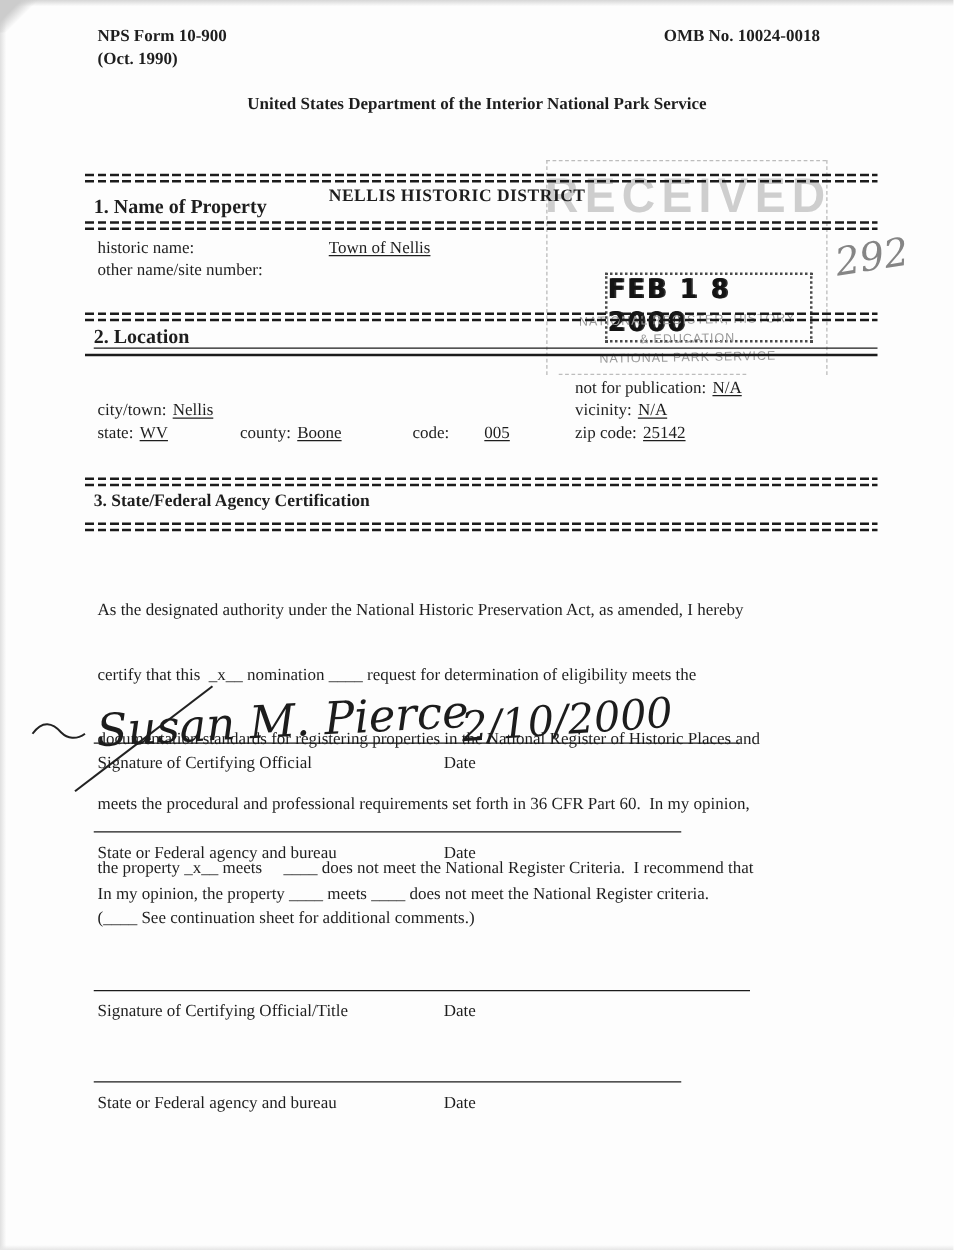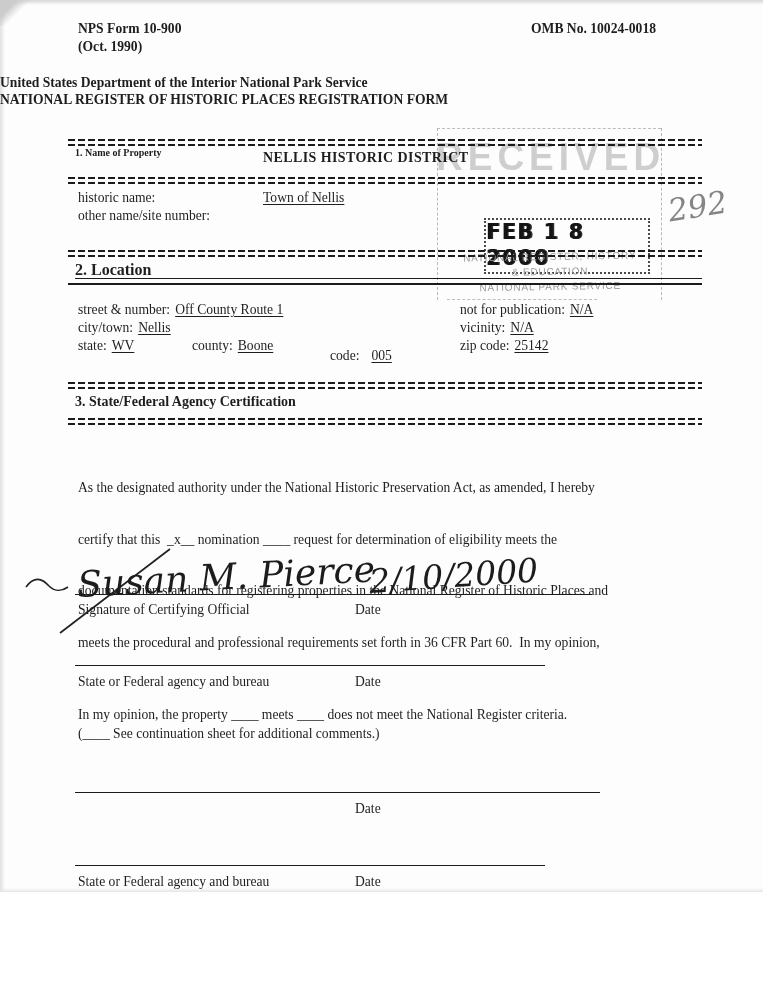--- a/index.html
+++ b/index.html
@@ -1,22 +1,22 @@
 <!DOCTYPE html>
 <html><head>
 <meta charset="utf-8">
 <style>
   html,body{margin:0;padding:0;background:#ffffff;}
-  .page{position:relative;width:763px;height:892px;background:#fdfdfd;overflow:hidden;
+  .page{position:relative;width:763px;height:1000px;background:#fdfdfd;overflow:hidden;
         font-family:"Liberation Serif","DejaVu Serif",serif;color:#1e1e1e;}
   .abs{position:absolute;white-space:pre;}
   .b{font-weight:bold;}
   .fs{font-size:13.6px;}
   .u{text-decoration:underline;text-underline-offset:2px;}
-  .center{left:0;right:0;text-align:left;}
+  .center{left:0;right:0;text-align:center;}
   
   .dsep{position:absolute;height:8px;
     background-image:
       repeating-linear-gradient(90deg,#1b1b1b 0 7px,rgba(0,0,0,0) 7px 10px),
       repeating-linear-gradient(90deg,#1b1b1b 0 7px,rgba(0,0,0,0) 7px 10px);
     background-size:100% 2px,100% 2px;
     background-position:0 0,0 5px;
     background-repeat:no-repeat,no-repeat;}
   .hline{position:absolute;background:#1b1b1b;}
   .fieldrow{display:flex;gap:5px;}
@@ -54,112 +54,109 @@
 
   <div class="edge-top"></div>
   <div class="edge-left"></div>
   <div class="edge-bottom"></div>
   <div class="corner"></div>
 
   <div class="abs fs b" style="left:78px;top:21px">NPS Form 10-900</div>
   <div class="abs fs b" style="left:78px;top:39px">(Oct. 1990)</div>
   <div class="abs fs b" style="left:531px;top:21px">OMB No. 10024-0018</div>
   <div class="abs fs b center" style="top:75px">United States Department of the Interior National Park Service</div>
-  <div class="abs fs b center" style="top:92px">NATIONAL REGISTER OF HISTORIC PLACES REGISTRATION FORM</div>
 
   <div class="received">RECEIVED</div>
   <div class="stamp-vline" style="left:437px;top:128px;height:172px"></div>
   <div class="stamp-vline" style="left:661px;top:128px;height:172px"></div>
   <div class="stamp-hline" style="left:437px;top:128px;width:224px"></div>
   <div class="stamp-hline" style="left:447px;top:299px;width:150px"></div>
   <div class="datebox">
     <span>FEB 1 8 2000</span>
   </div>
   <div class="penciled">292</div>
   <div class="office">
     <div>NATIONAL REGISTER, HISTORY</div>
     <div>&amp; EDUCATION</div>
     <div>NATIONAL PARK SERVICE</div>
   </div>
 
   <div class="dsep" style="left:68px;top:139px;width:634px"></div>
-  <div class="abs b" style="left:75px;top:147px;font-size:10px">1. Name of Property</div>
+  <div class="abs b" style="left:75px;top:157px;font-size:16px">1. Name of Property</div>
   <div class="abs b" style="left:263px;top:150px;font-size:14px;letter-spacing:.4px">NELLIS HISTORIC DISTRICT</div>
   <div class="dsep" style="left:68px;top:177px;width:634px"></div>
 
   <div class="abs fs" style="left:78px;top:190px">historic name:</div>
   <div class="abs fs u" style="left:263px;top:190px">Town of Nellis</div>
   <div class="abs fs" style="left:78px;top:208px">other name/site number:</div>
 
   <div class="dsep" style="left:68px;top:250px;width:634px"></div>
   <div class="abs b" style="left:75px;top:261px;font-size:16px">2. Location</div>
   <div class="hline" style="left:75px;top:278px;width:627px;height:1.3px"></div>
   <div class="hline" style="left:68px;top:283px;width:634px;height:2.3px"></div>
 
-  <div class="abs fs fieldrow" style="left:78px;top:302px">
-    <span>street &amp; number:</span>
-    <span class="u">Off County Route 1</span>
-  </div>
   <div class="abs fs fieldrow" style="left:460px;top:302px">
     <span>not for publication:</span>
     <span class="u">N/A</span>
   </div>
   <div class="abs fs fieldrow" style="left:78px;top:320px">
     <span>city/town:</span>
     <span class="u">Nellis</span>
   </div>
   <div class="abs fs fieldrow" style="left:460px;top:320px">
     <span>vicinity:</span>
     <span class="u">N/A</span>
   </div>
   <div class="abs fs fieldrow" style="left:78px;top:338px">
     <span>state:</span>
     <span class="u">WV</span>
   </div>
   <div class="abs fs fieldrow" style="left:192px;top:338px">
     <span>county:</span>
     <span class="u">Boone</span>
   </div>
-  <div class="abs fs fieldrow" style="left:330px;top:348px;gap:12px">
+  <div class="abs fs fieldrow" style="left:330px;top:338px;gap:28px">
     <span>code:</span>
     <span class="u">005</span>
   </div>
   <div class="abs fs fieldrow" style="left:460px;top:338px">
     <span>zip code:</span>
     <span class="u">25142</span>
   </div>
 
   <div class="dsep" style="left:68px;top:382px;width:634px"></div>
   <div class="abs b" style="left:75px;top:394px;font-size:14px">3. State/Federal Agency Certification</div>
   <div class="dsep" style="left:68px;top:418px;width:634px"></div>
 
   <div class="abs fs" style="left:78px;top:446px">
     <div class="pline">As the designated authority under the National Historic Preservation Act, as amended, I hereby</div>
     <div class="pline">certify that this  _x__ nomination ____ request for determination of eligibility meets the</div>
     <div class="pline">documentation standards for registering properties in the National Register of Historic Places and</div>
     <div class="pline">meets the procedural and professional requirements set forth in 36 CFR Part 60.  In my opinion,</div>
+    <div class="pline">the property _x__ meets     ____ does not meet the National Register Criteria.  I recommend that</div>
   </div>
 
   <svg class="sig-svg" width="600" height="92" viewBox="0 0 600 92">
     <path d="M 6,44 C 14,33 22,35 29,43 C 34,48 41,49 48,44" fill="none" stroke="#222" stroke-width="1.6"></path>
     <path d="M 40,90 L 150,6" fill="none" stroke="#222" stroke-width="1.7"></path>
     <text x="58" y="54" transform="rotate(-3 58 54)" style="font-family:'DejaVu Serif',serif;font-style:italic;font-size:36px;fill:#1c1c1c">Susan M. Pierce</text>
     <text x="350" y="50" transform="rotate(-4 350 50)" style="font-family:'DejaVu Serif',serif;font-style:italic;font-size:33px;fill:#1c1c1c">2/10/2000</text>
   </svg>
   <div class="hline" style="left:75px;top:594px;width:517px;height:1.3px"></div>
   <div class="abs fs" style="left:78px;top:602px">Signature of Certifying Official</div>
   <div class="abs fs" style="left:355px;top:602px">Date</div>
 
   <div class="hline" style="left:75px;top:665px;width:470px;height:1.3px"></div>
   <div class="abs fs" style="left:78px;top:674px">State or Federal agency and bureau</div>
   <div class="abs fs" style="left:355px;top:674px">Date</div>
 
   <div class="abs fs pline" style="left:78px;top:705px">In my opinion, the property ____ meets ____ does not meet the National Register criteria.</div>
   <div class="abs fs pline" style="left:78px;top:724px">(____ See continuation sheet for additional comments.)</div>
 
   <div class="hline" style="left:75px;top:792px;width:525px;height:1.3px"></div>
+  <div class="abs fs" style="left:78px;top:801px">Signature of Certifying Official/Title</div>
   <div class="abs fs" style="left:355px;top:801px">Date</div>
 
   <div class="hline" style="left:75px;top:865px;width:470px;height:1.3px"></div>
   <div class="abs fs" style="left:78px;top:874px">State or Federal agency and bureau</div>
   <div class="abs fs" style="left:355px;top:874px">Date</div>
 
 </div>
 
 </body></html>

